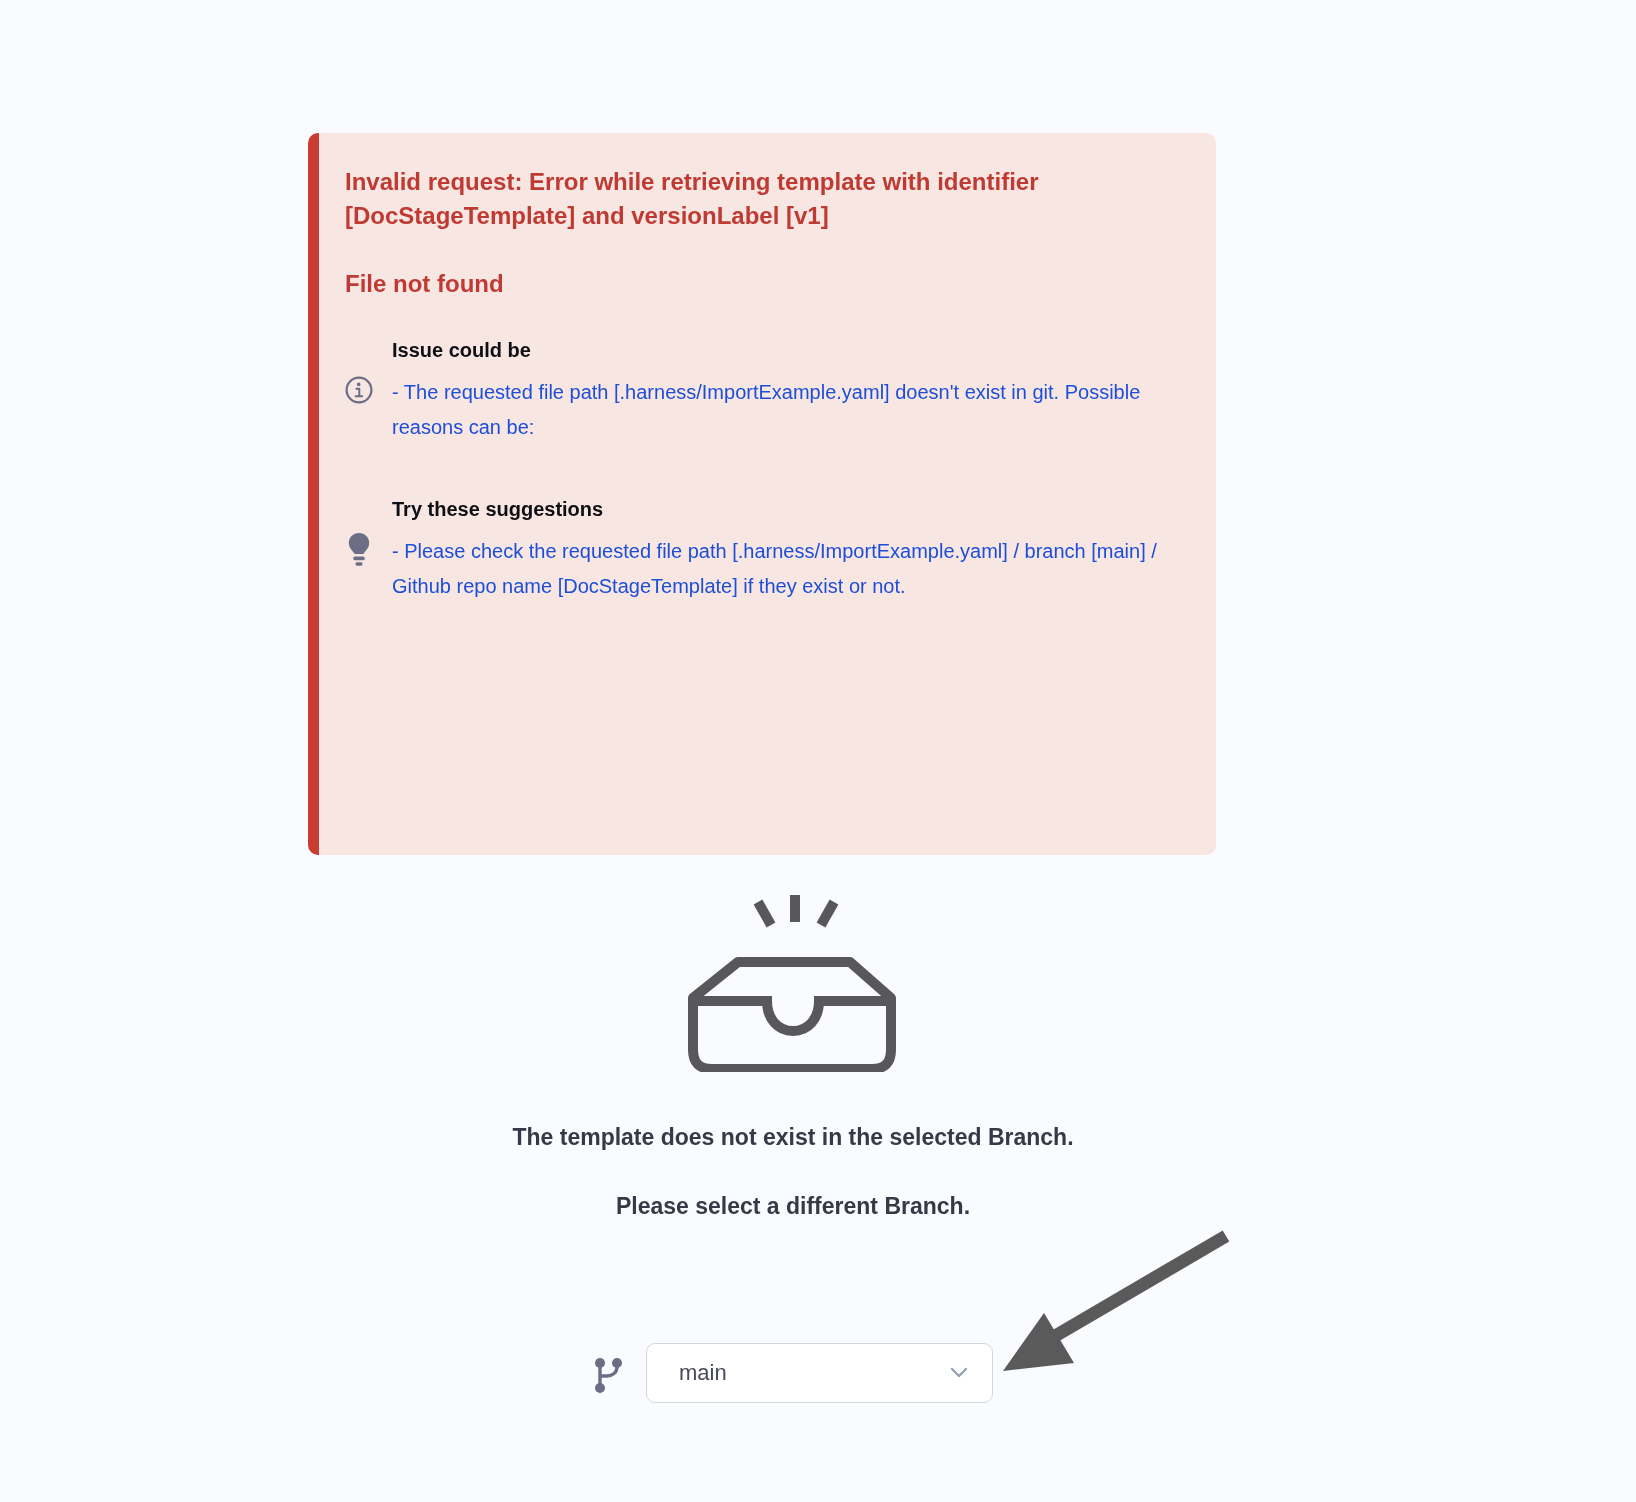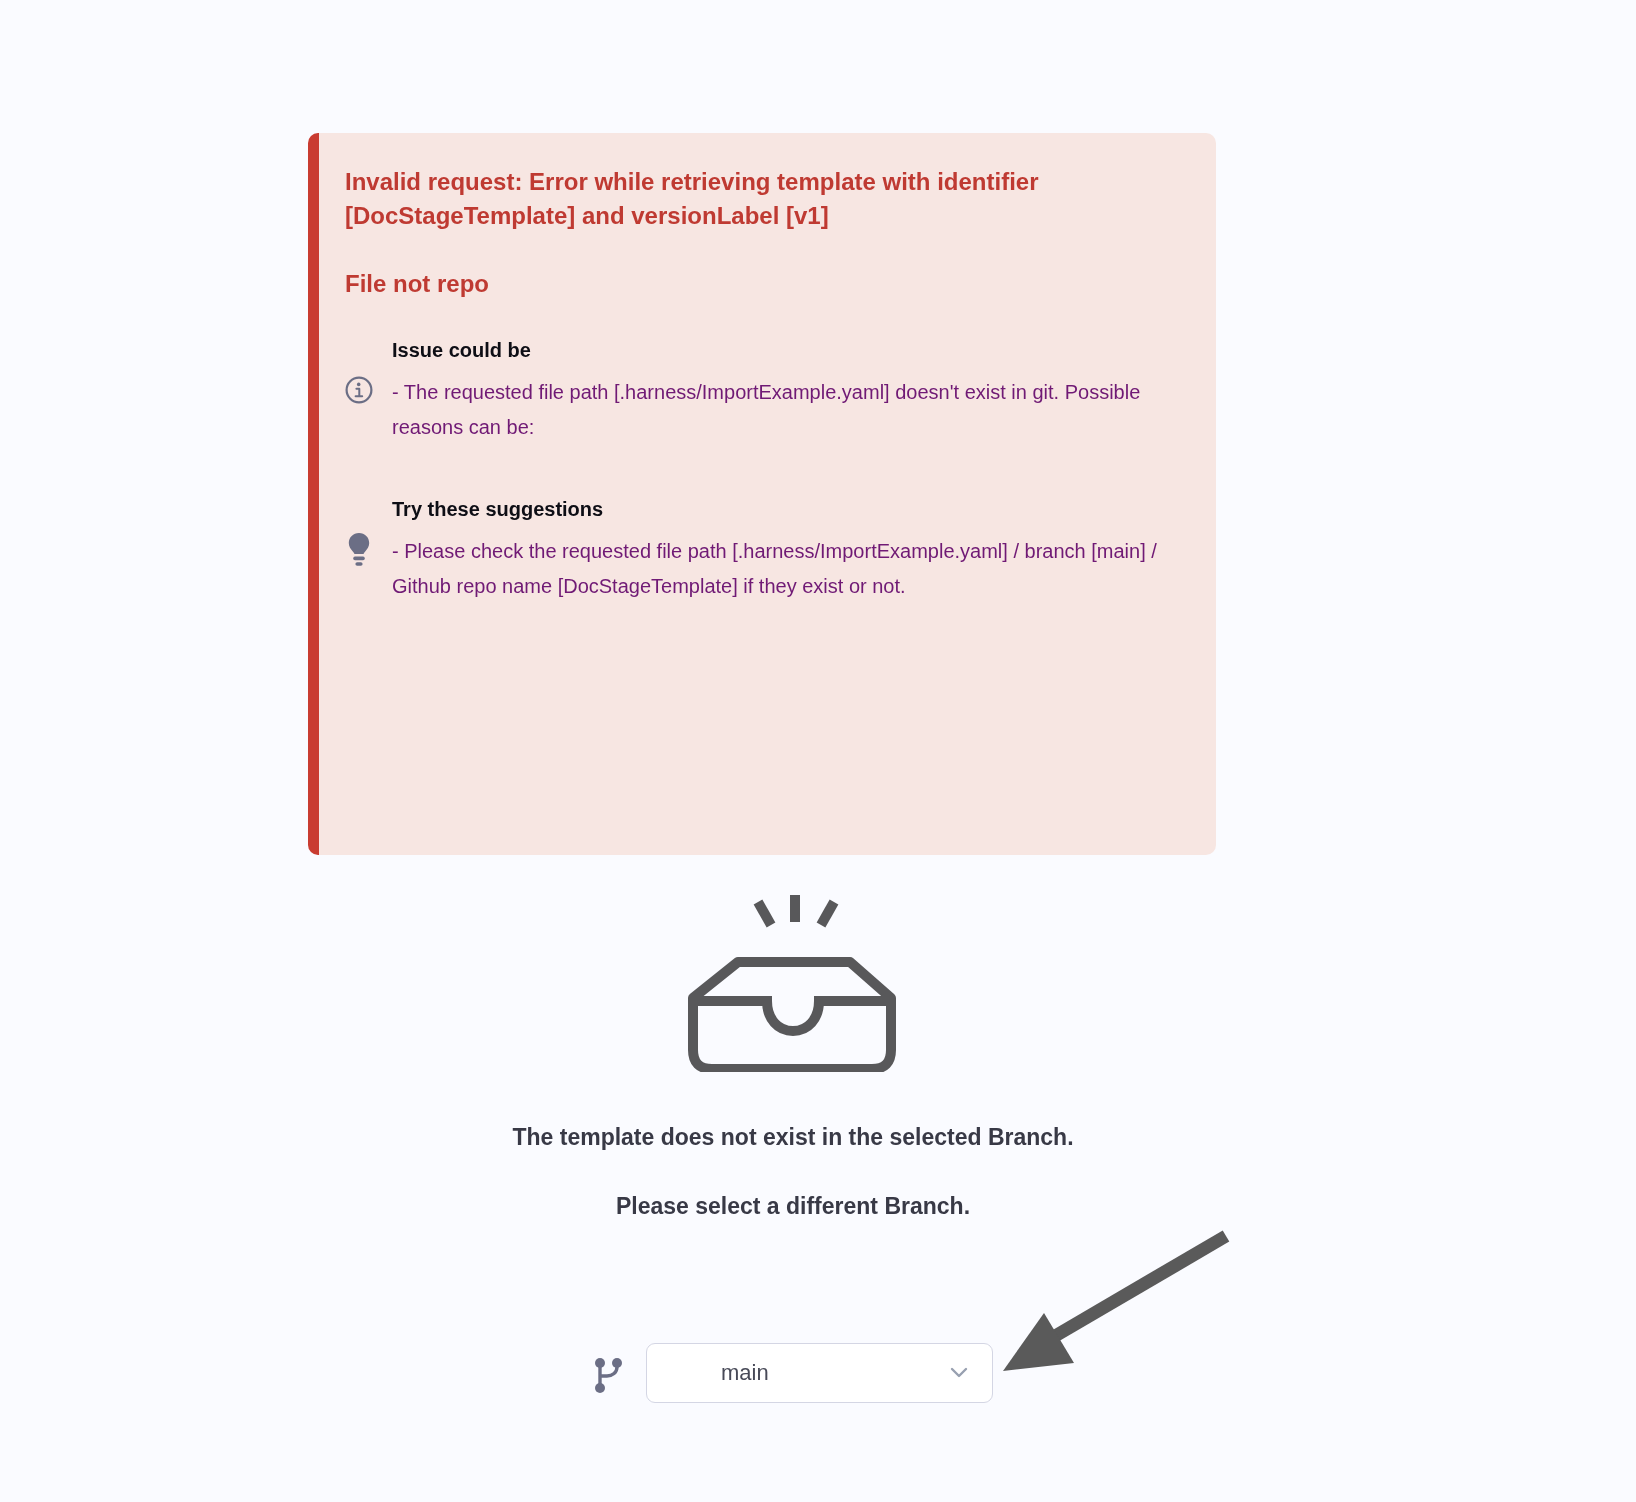--- a/index.html
+++ b/index.html
@@ -51,21 +51,21 @@
   }
   .hint-heading {
     color: #0e0e15;
     font-size: 20px;
     font-weight: 700;
     line-height: 28px;
   }
   .hint-text {
     margin-top: 11px;
     width: 792px;
-    color: #701a75;
+    color: #1d4ed8;
     font-size: 20px;
     line-height: 34.5px;
     font-weight: 400;
   }
 
   
   .inbox-wrap { position: absolute; left: 673px; top: 882px; width: 240px; height: 190px; }
   .empty-msg {
     position: absolute;
     left: 193px;
@@ -90,32 +90,31 @@
     display: flex;
     align-items: center;
     justify-content: space-between;
     padding: 0 24px 0 32px;
     cursor: pointer;
   }
   .branch-select-value {
     color: #484a58;
     font-size: 22px;
     font-weight: 400;
-    margin-left: 42px;
   }
   .annotation-arrow-wrap { position: absolute; left: 995px; top: 1225px; width: 240px; height: 155px; }
 </style>
 </head>
 <body>
 
 <div class="page">
 
   <section class="alert">
     <h1 class="alert-title">Invalid request: Error while retrieving template with identifier [DocStageTemplate] and versionLabel [v1]</h1>
-    <h2 class="alert-subtitle">File not repo</h2>
+    <h2 class="alert-subtitle">File not found</h2>
 
     <div class="hint-row">
       <span class="hint-icon">
         <svg width="28" height="28" viewBox="0 0 28 28" fill="none">
           <circle cx="14" cy="14" r="12.4" stroke="#6b6e85" stroke-width="2.2"></circle>
           <circle cx="13.7" cy="8.4" r="1.8" fill="#6b6e85"></circle>
           <path d="M11.4 12.7 h2.9 v7.4 M10.6 20.3 h6.6" stroke="#6b6e85" stroke-width="2" stroke-linecap="round" stroke-linejoin="round"></path>
         </svg>
       </span>
       <div>

